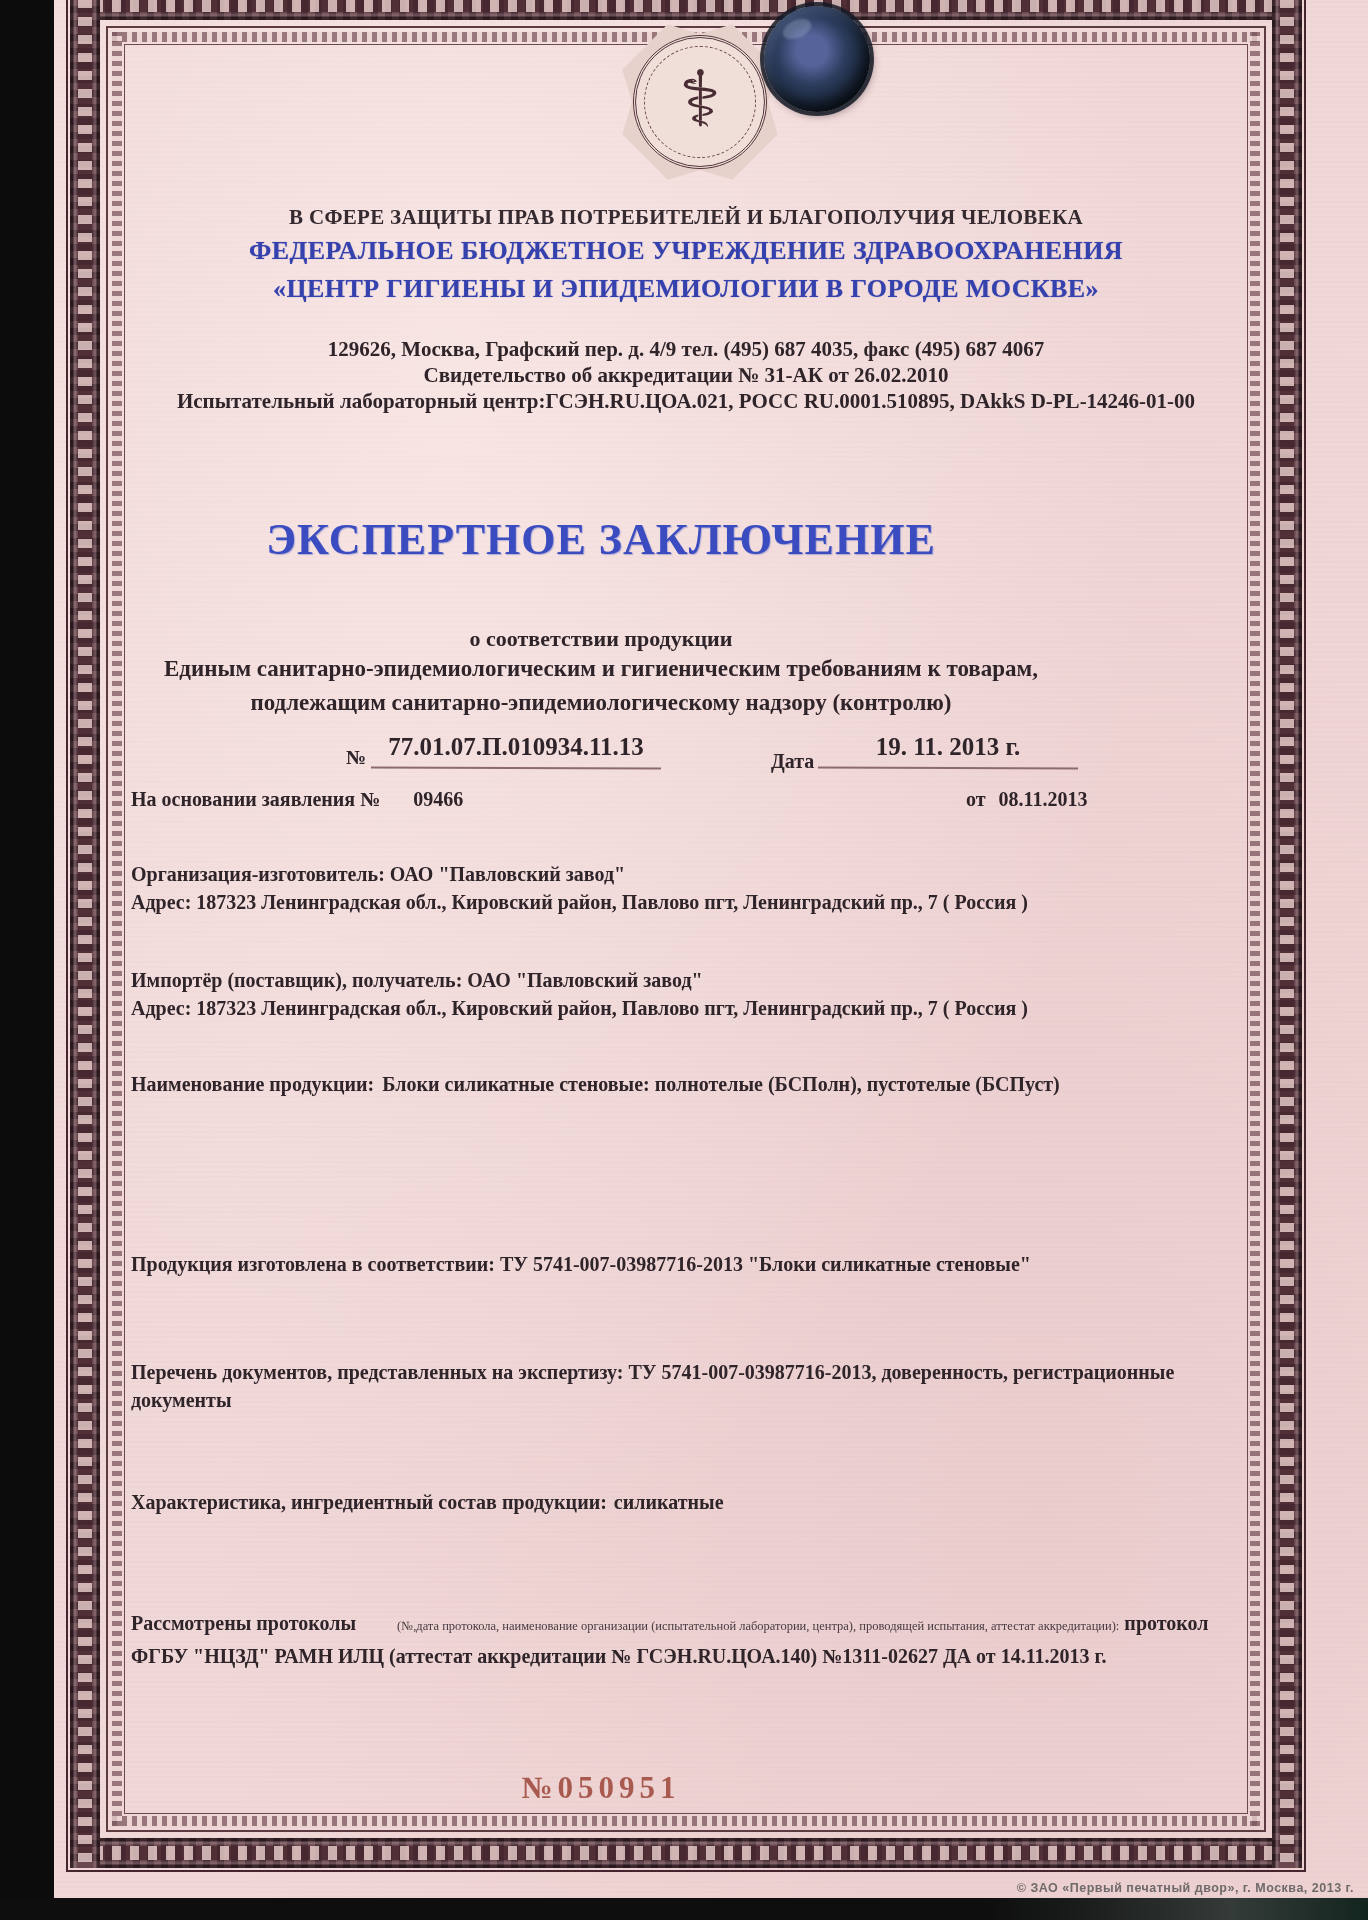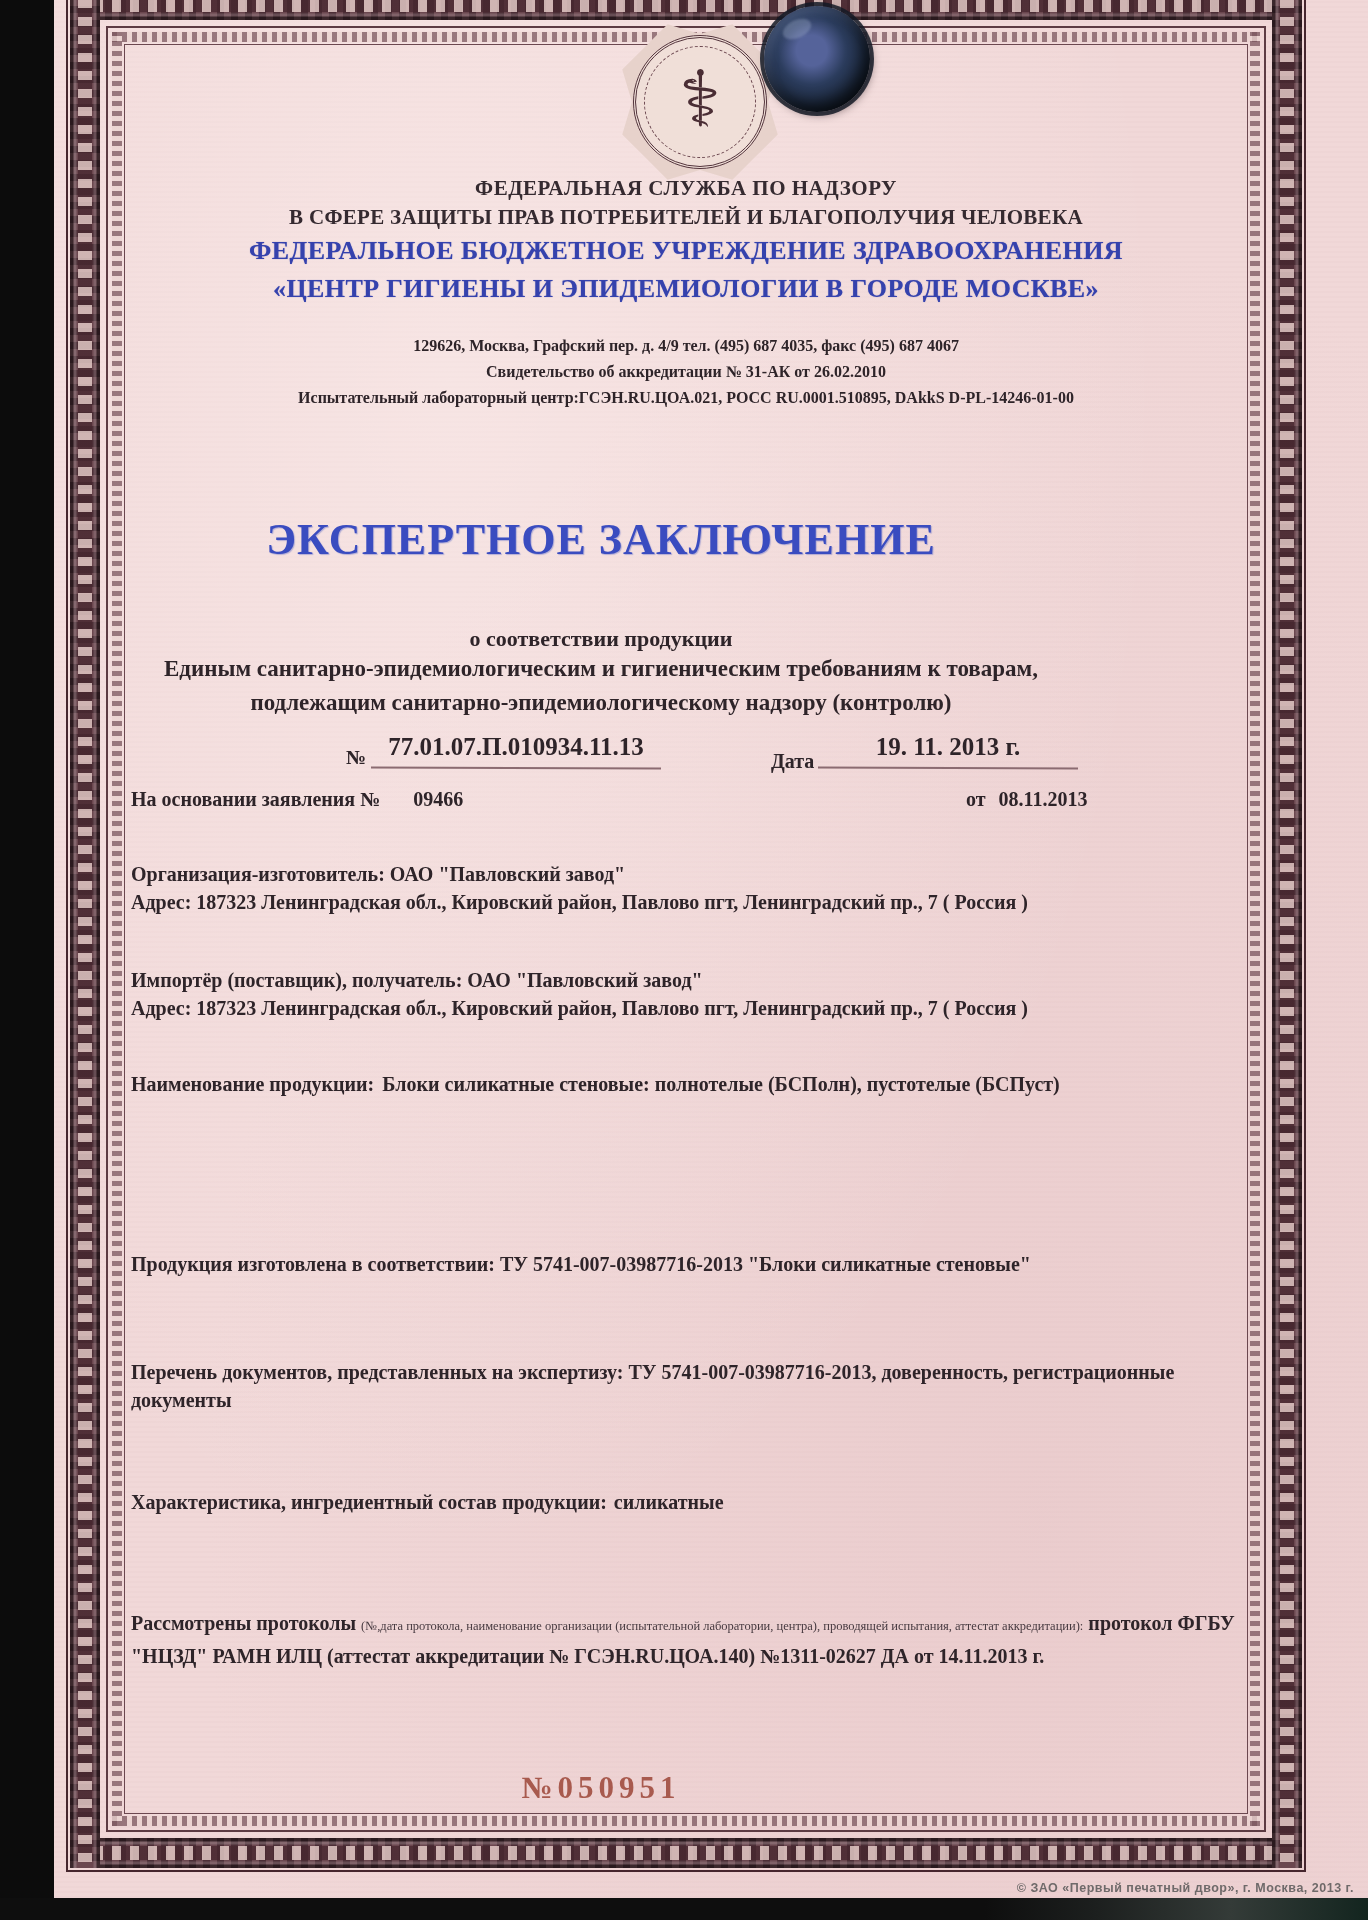--- a/index.html
+++ b/index.html
@@ -62,30 +62,30 @@
   
   .abs { position:absolute; }
   .c-full { left:0; width:1240px; text-align:center; }
   .c-mid  { left:0; width:1070px; text-align:center; }
   .dark { color:#352a30; }
   .blue { color:#3542ad; }
   .hdr1 { font-size:21px; font-weight:bold; letter-spacing:.5px; }
   .hdr2 { font-size:21px; font-weight:bold; letter-spacing:.3px; }
   .org  { font-size:26px; font-weight:bold; letter-spacing:.4px;
           text-shadow:0 0 1px rgba(53,66,173,.55); }
-  .contact { font-size:16px; font-weight:bold; color:#2e2429; }
+  .contact { font-size:21px; font-weight:bold; color:#2e2429; }
   .title { font-size:44px; font-weight:bold; letter-spacing:1px; color:#3a4cc0;
            text-shadow:1px 1px 1px rgba(58,76,192,.35); }
   .sub  { font-size:23px; font-weight:bold; color:#2e2429; }
   .body-line { font-size:20px; font-weight:bold; color:#2e2429; }
   .lbl { font-weight:bold; }
   .fld { left:65px; width:1135px; line-height:28px; }
   .uline { border-bottom:2px solid #8b6b71; height:0; }
   .num-val { font-size:25px; font-weight:bold; color:#2e2429; text-align:center; }
-  .small-ins { font-size:12.5px; font-weight:normal; color:#473a40; }
+  .small-ins { font-size:12.5px; font-weight:normal; color:#473a40;margin-left:36px; }
   .stamp { font-size:31px; letter-spacing:5px; color:#a85a4e; font-weight:bold; }
   .copyright { position:absolute; right:14px; bottom:3px; font-size:12.5px; color:#6f6a6a;
                font-family:"Liberation Sans", sans-serif; font-weight:bold; letter-spacing:.5px; }
 
   
   .bar-left { position:absolute; left:0; top:0; width:54px; height:1920px; background:#0c0c0c; }
   .bar-bottom { position:absolute; left:0; bottom:0; width:1368px; height:22px;
       background:linear-gradient(90deg, #0e0e0e 0 72%, #1c1f1e 80%, #343b38 90%, #13251f 100%); }
 </style>
 </head>
@@ -114,21 +114,20 @@
     <div class="cells2v r"></div>
     <div class="line3"></div>
 
     <div class="medallion">
       <div class="ring">
         <span class="glyph">⚕</span>
       </div>
     </div>
     <div class="hologram"></div>
 
-    <div class="abs c-full hdr1 dark" style="top:190px">ФЕДЕРАЛЬНАЯ СЛУЖБА ПО НАДЗОРУ</div>
     <div class="abs c-full hdr2 dark" style="top:219px">В СФЕРЕ ЗАЩИТЫ ПРАВ ПОТРЕБИТЕЛЕЙ И БЛАГОПОЛУЧИЯ  ЧЕЛОВЕКА</div>
     <div class="abs c-full org blue" style="top:250px">ФЕДЕРАЛЬНОЕ БЮДЖЕТНОЕ УЧРЕЖДЕНИЕ ЗДРАВООХРАНЕНИЯ</div>
     <div class="abs c-full org blue" style="top:288px">«ЦЕНТР ГИГИЕНЫ И ЭПИДЕМИОЛОГИИ В ГОРОДЕ МОСКВЕ»</div>
     <div class="abs c-full contact" style="top:351px">129626, Москва, Графский пер. д. 4/9 тел. (495) 687 4035, факс (495) 687 4067</div>
     <div class="abs c-full contact" style="top:377px">Свидетельство об аккредитации № 31-АК от 26.02.2010</div>
     <div class="abs c-full contact" style="top:403px">Испытательный лабораторный центр:ГСЭН.RU.ЦОА.021, РОСС RU.0001.510895, DAkkS D-PL-14246-01-00</div>
 
     <div class="abs c-mid title" style="top:528px">ЭКСПЕРТНОЕ ЗАКЛЮЧЕНИЕ</div>
     <div class="abs c-mid sub" style="top:640px; font-size:22px">о  соответствии продукции</div>
     <div class="abs c-mid sub" style="top:670px">Единым санитарно-эпидемиологическим и гигиеническим требованиям к товарам,</div>

